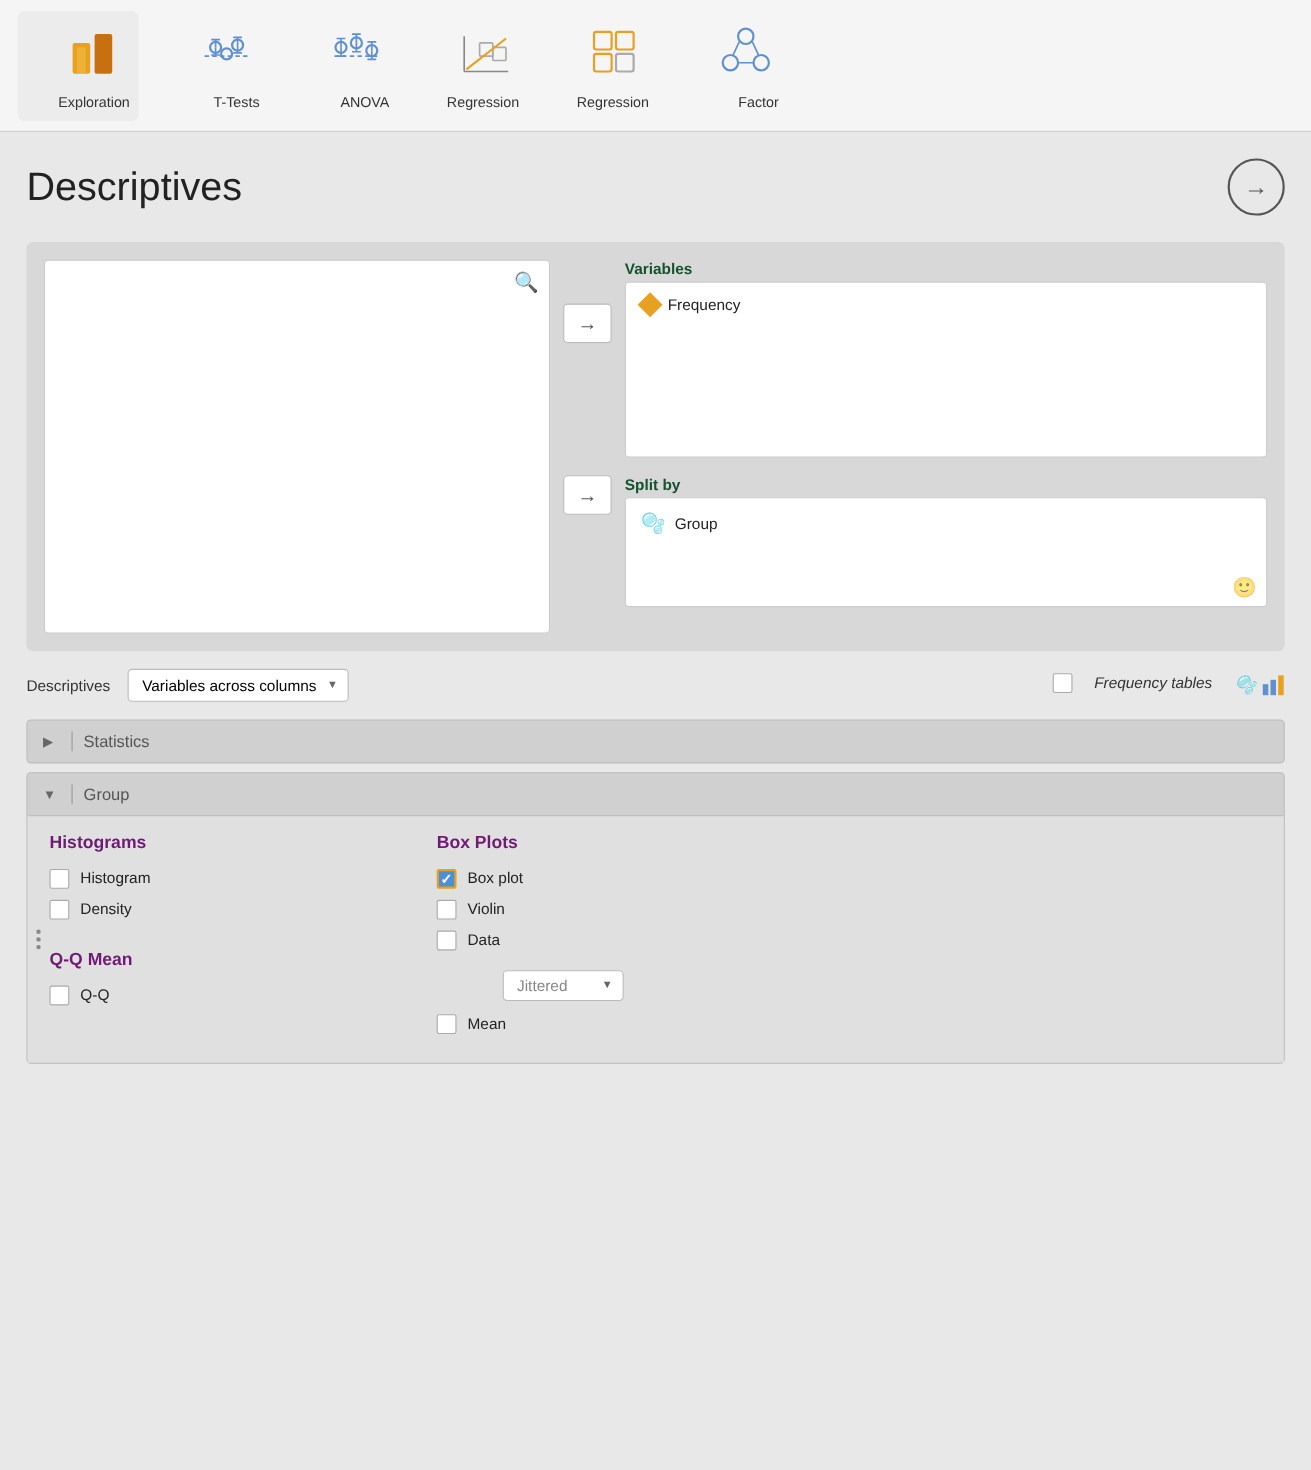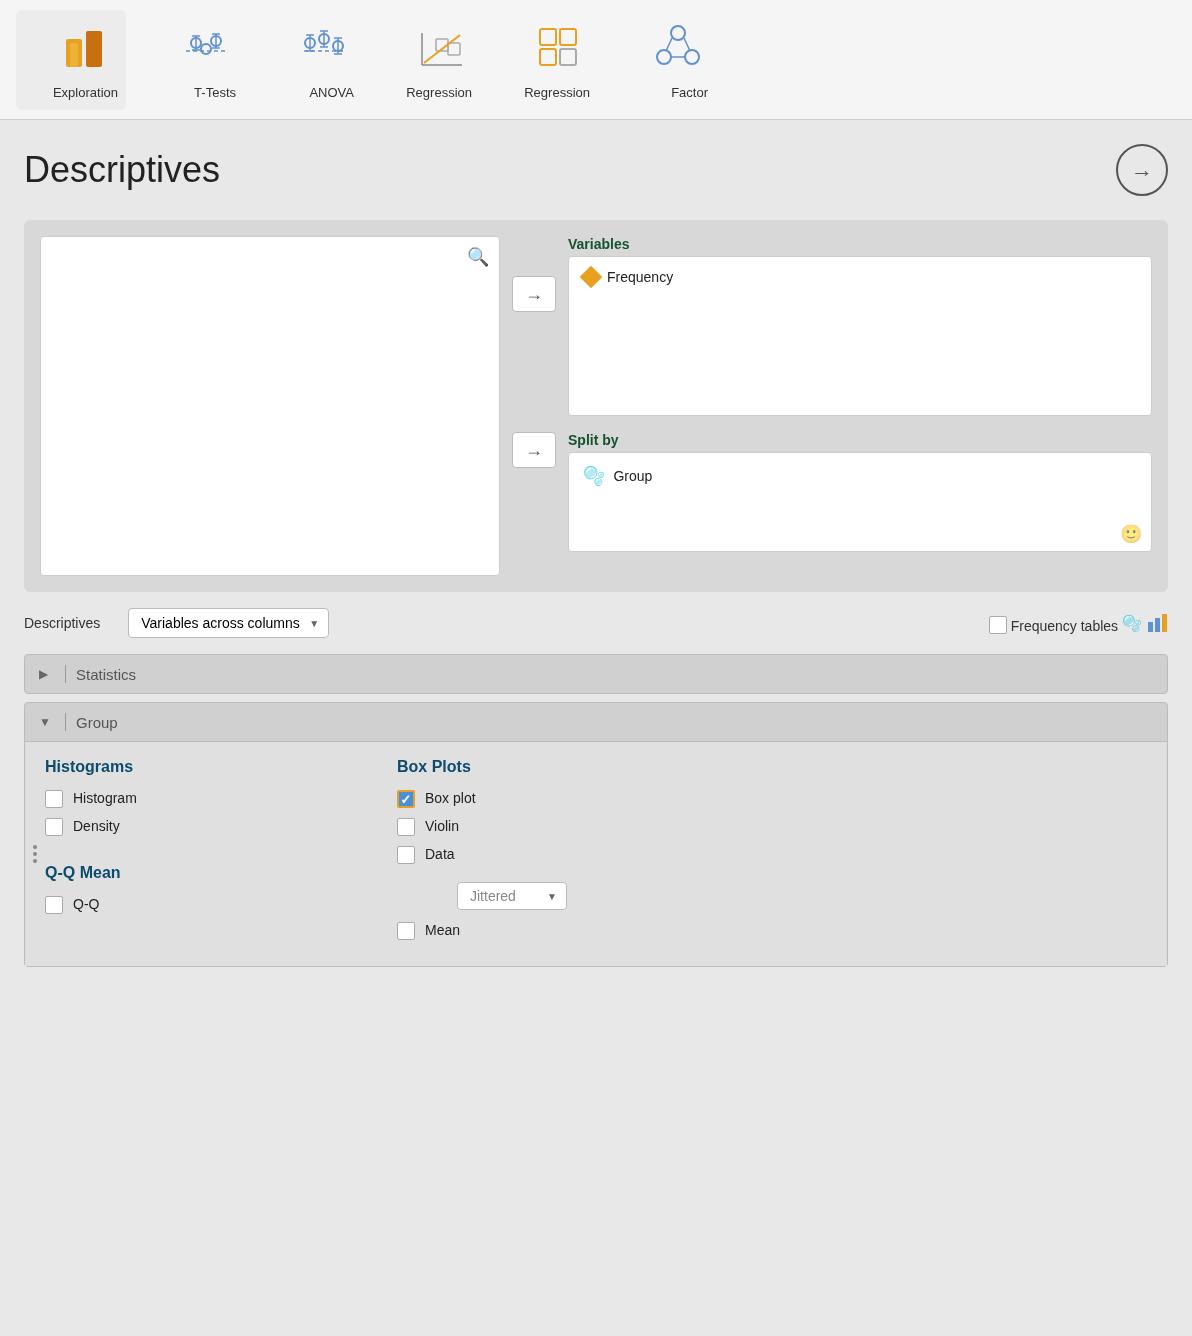--- a/index.html
+++ b/index.html
@@ -208,37 +208,37 @@
       border-radius: 4px;
       background: white;
       font-size: 14px;
       appearance: none;
       cursor: pointer;
       padding-right: 28px;
     }
     .select-wrapper {
       position: relative;
       display: inline-block;
-      margin-left: 12px;
     }
     .select-wrapper::after {
       content: "▼";
       font-size: 10px;
       position: absolute;
       right: 10px;
       top: 50%;
       transform: translateY(-50%);
       pointer-events: none;
       color: #666;
     }
     .freq-tables-row {
       display: flex;
-      align-items: flex-end;
-      gap: 4px;
+      align-items: flex-start;
+      gap: 20px;
       margin-left: auto;
+      font-style: italic;
     }
     .freq-label {
       font-size: 14px;
       color: #333;
     }
     .freq-icons {
       display: flex;
       gap: 4px;
       align-items: center;
     }
@@ -279,21 +279,21 @@
 
     
     .plots-grid {
       display: grid;
       grid-template-columns: 320px 380px 300px;
       gap: 32px;
     }
     .plot-section-title {
       font-size: 16px;
       font-weight: 700;
-      color: #0c4a6e;
+      color: #701a75;
       margin-bottom: 14px;
     }
     .checkbox-row {
       display: flex;
       align-items: flex-start;
       gap: 10px;
       margin-bottom: 10px;
     }
     .checkbox-label {
       font-size: 14px;

